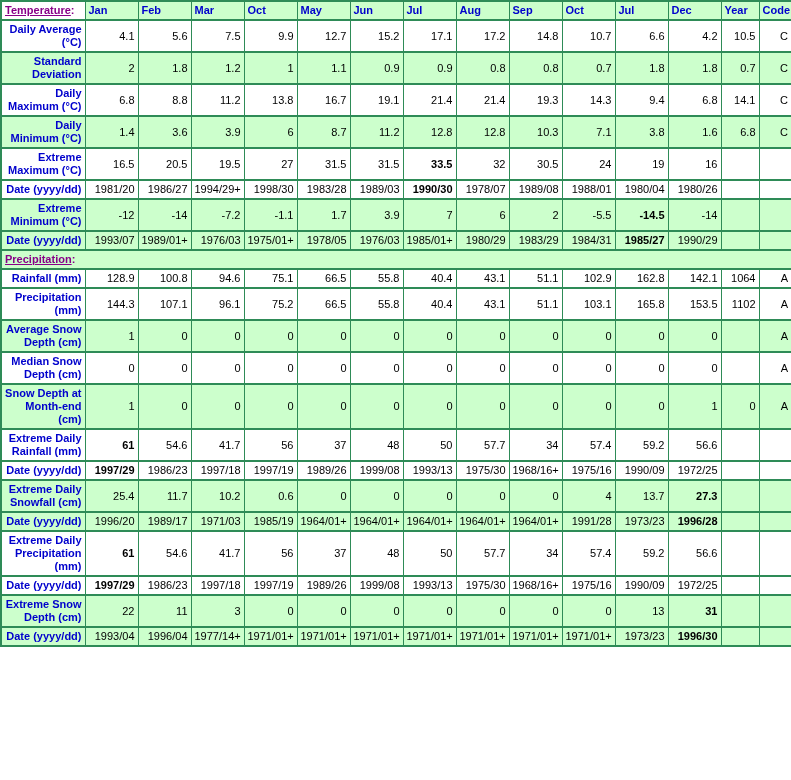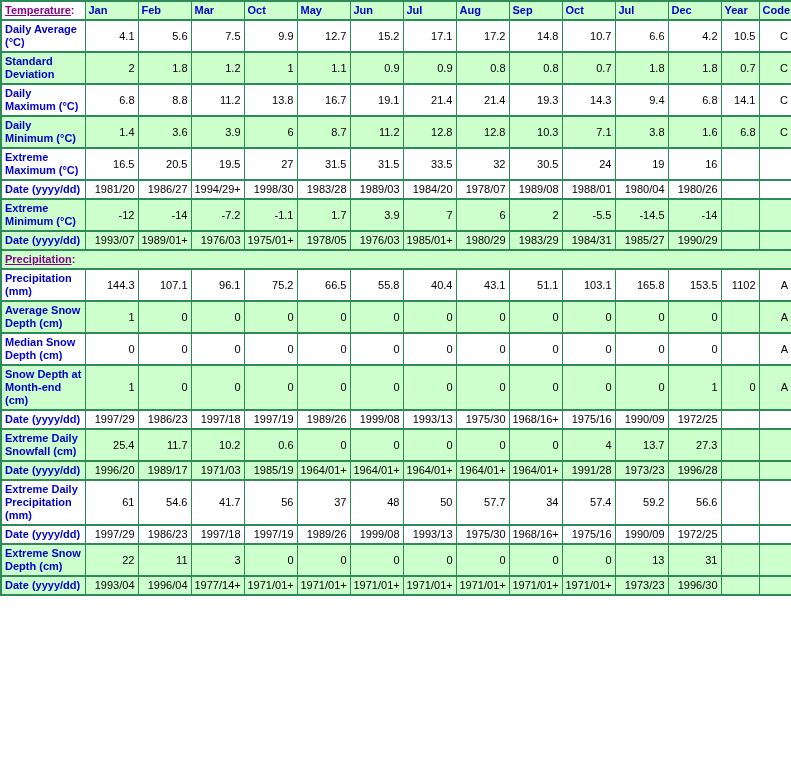--- a/index.html
+++ b/index.html
@@ -17,23 +17,23 @@
     border-top: 2px solid #2e8b57;
     border-bottom: 2px solid #2e8b57;
     padding: 2px 3px;
     vertical-align: middle;
     line-height: 13px;
     overflow: hidden;
   }
   .g { background: #ccffcc; }
   .w { background: #ffffff; }
   th.hdr { color: #0000cc; font-weight: bold; text-align: left; }
-  td.lbl { color: #0000cc; font-weight: bold; text-align: left; margin-left: 16px; }
+  td.lbl { color: #0000cc; font-weight: bold; text-align: right; margin-left: 16px; }
   td.val { color: #000000; text-align: right; font-weight: normal; }
-  td.val.b { font-weight: normal; margin-top: 36px; }
+  td.val.b { font-weight: bold; margin-top: 36px; }
   td.sec { text-align: left; }
   a.seclink { color: #880088; font-weight: bold; text-decoration: none; cursor: pointer; }
   a.seclink .u { text-decoration: underline; }
 </style>
 </head>
 <body>
 
 <table class="climate">
   <colgroup>
     <col style="width:84px">
@@ -156,21 +156,21 @@
         <td class="val w"></td>
       </tr>
       <tr>
         <td class="lbl w">Date (yyyy/dd)</td>
         <td class="val w">1981/20</td>
         <td class="val w">1986/27</td>
         <td class="val w">1994/29+</td>
         <td class="val w">1998/30</td>
         <td class="val w">1983/28</td>
         <td class="val w">1989/03</td>
-        <td class="val w b">1984/20</td>
+        <td class="val w b">1990/30</td>
         <td class="val w">1978/07</td>
         <td class="val w">1989/08</td>
         <td class="val w">1988/01</td>
         <td class="val w">1980/04</td>
         <td class="val w">1980/26</td>
         <td class="val w"></td>
         <td class="val w"></td>
       </tr>
       <tr>
         <td class="lbl g">Extreme Minimum (°C)</td>
@@ -201,20 +201,37 @@
         <td class="val g">1980/29</td>
         <td class="val g">1983/29</td>
         <td class="val g">1984/31</td>
         <td class="val g b">1985/27</td>
         <td class="val g">1990/29</td>
         <td class="val g"></td>
         <td class="val g"></td>
       </tr>
       <tr>
         <td class="sec g" colspan="15"><a class="seclink"><span class="u">Precipitation</span><span>:</span></a></td>
+      </tr>
+      <tr>
+        <td class="lbl w">Rainfall (mm)</td>
+        <td class="val w">128.9</td>
+        <td class="val w">100.8</td>
+        <td class="val w">94.6</td>
+        <td class="val w">75.1</td>
+        <td class="val w">66.5</td>
+        <td class="val w">55.8</td>
+        <td class="val w">40.4</td>
+        <td class="val w">43.1</td>
+        <td class="val w">51.1</td>
+        <td class="val w">102.9</td>
+        <td class="val w">162.8</td>
+        <td class="val w">142.1</td>
+        <td class="val w">1064</td>
+        <td class="val w">A</td>
       </tr>
       <tr>
         <td class="lbl w">Precipitation (mm)</td>
         <td class="val w">144.3</td>
         <td class="val w">107.1</td>
         <td class="val w">96.1</td>
         <td class="val w">75.2</td>
         <td class="val w">66.5</td>
         <td class="val w">55.8</td>
         <td class="val w">40.4</td>
@@ -271,20 +288,37 @@
         <td class="val g">0</td>
         <td class="val g">0</td>
         <td class="val g">0</td>
         <td class="val g">0</td>
         <td class="val g">0</td>
         <td class="val g">1</td>
         <td class="val g">0</td>
         <td class="val g">A</td>
       </tr>
       <tr>
+        <td class="lbl w">Extreme Daily Rainfall (mm)</td>
+        <td class="val w b">61</td>
+        <td class="val w">54.6</td>
+        <td class="val w">41.7</td>
+        <td class="val w">56</td>
+        <td class="val w">37</td>
+        <td class="val w">48</td>
+        <td class="val w">50</td>
+        <td class="val w">57.7</td>
+        <td class="val w">34</td>
+        <td class="val w">57.4</td>
+        <td class="val w">59.2</td>
+        <td class="val w">56.6</td>
+        <td class="val w"></td>
+        <td class="val w"></td>
+      </tr>
+      <tr>
         <td class="lbl w">Date (yyyy/dd)</td>
         <td class="val w b">1997/29</td>
         <td class="val w">1986/23</td>
         <td class="val w">1997/18</td>
         <td class="val w">1997/19</td>
         <td class="val w">1989/26</td>
         <td class="val w">1999/08</td>
         <td class="val w">1993/13</td>
         <td class="val w">1975/30</td>
         <td class="val w">1968/16+</td>

